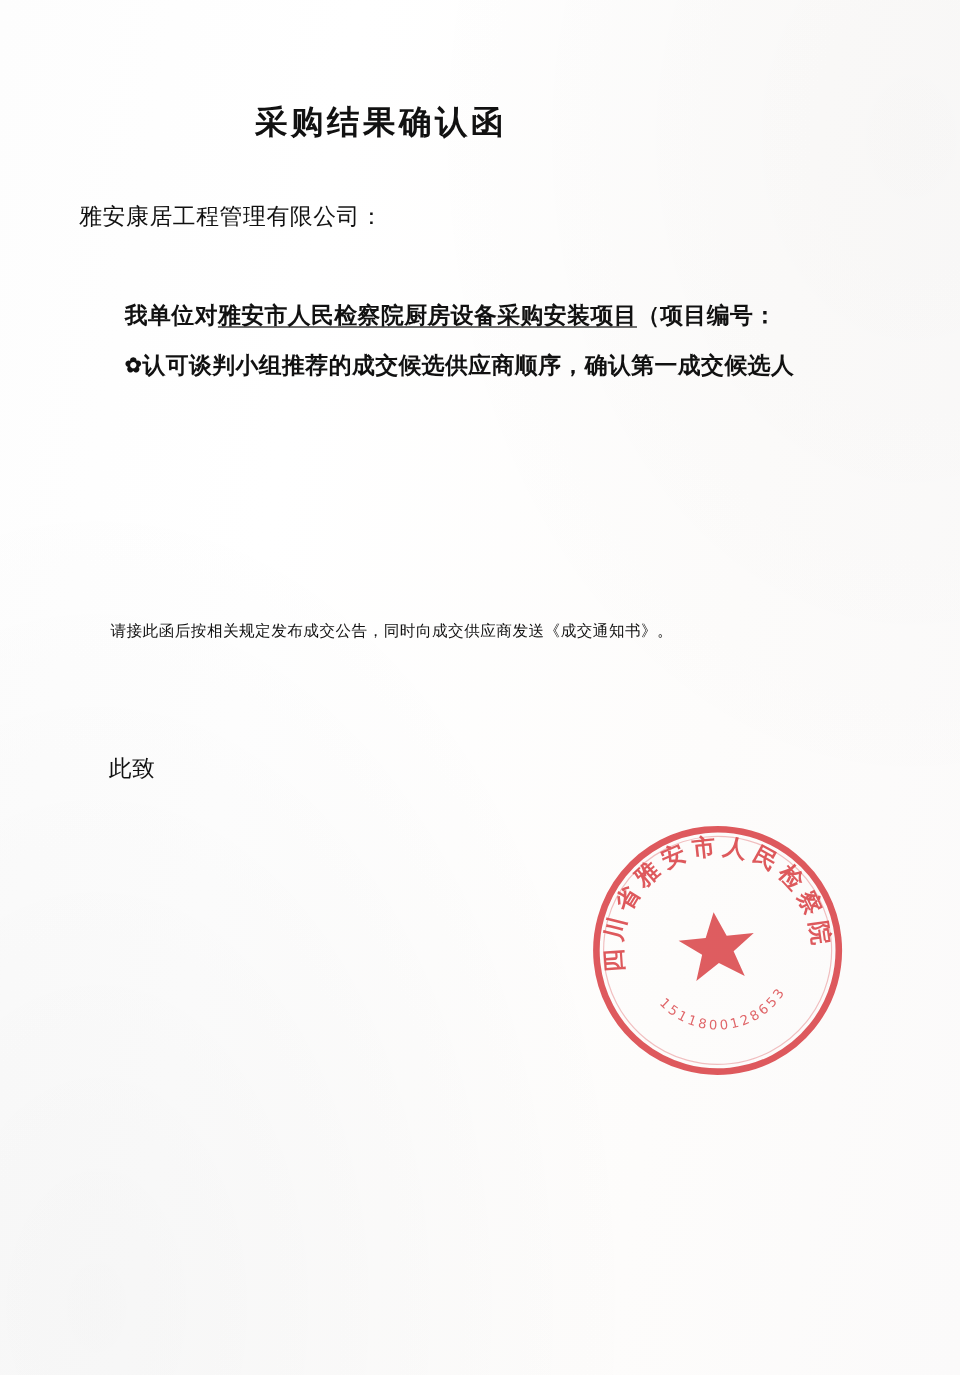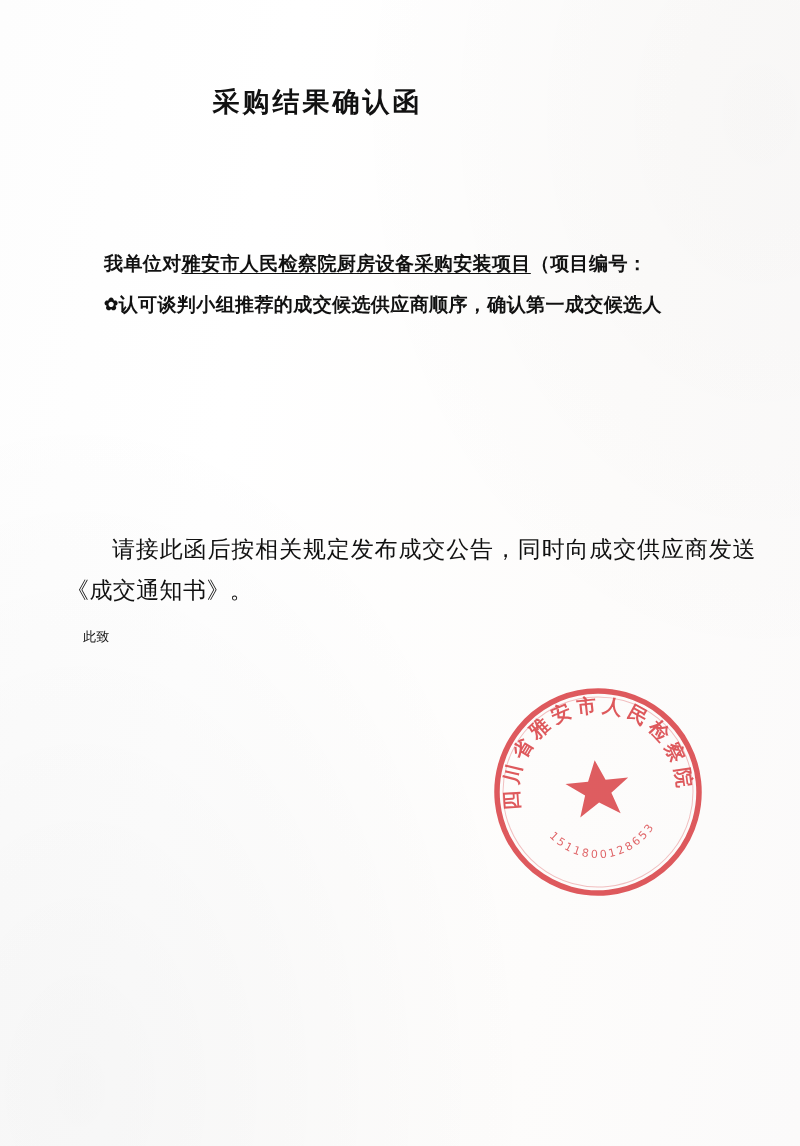--- a/index.html
+++ b/index.html
@@ -77,35 +77,35 @@
     text-decoration: underline;
     text-underline-offset: 3px;
   }
   .star {
     font-size: 17px;
     vertical-align: 1px;
   }
 
   .para-2 {
     position: absolute;
-    top: 529px;
+    top: 505px;
     left: 66px;
     width: 690px;
-    font-size: 23px;
+    font-size: 13px;
     line-height: 41px;
     text-indent: 2em;
     text-align: justify;
     letter-spacing: 0.4px;
   }
 
   .closing {
     position: absolute;
     top: 628px;
     left: 66px;
-    font-size: 13px;
+    font-size: 19px;
     text-indent: 1.3em;
     letter-spacing: 0.4px;
   }
 
   .signature {
     position: absolute;
     top: 750px;
     left: 385px;
     font-size: 19px;
     line-height: 45px;
@@ -127,20 +127,21 @@
 </style>
 </head>
 <body>
 
 <div class="paper"></div>
 
 <div class="content">
 
   <div class="doc-title">采购结果确认函</div>
 
+  <div class="addressee">雅安康居工程管理有限公司：</div>
 
   <div class="body-block">
     <div class="p-indent">
       <span>我单位对</span><span class="u">雅安市人民检察院厨房设备采购安装项目</span><span>（项目编号：</span>
     </div>
     <div class="p-indent">
       <span class="star">✿</span><span>认可谈判小组推荐的成交候选供应商顺序，确认第一成交候选人</span>
     </div>
   </div>
 

